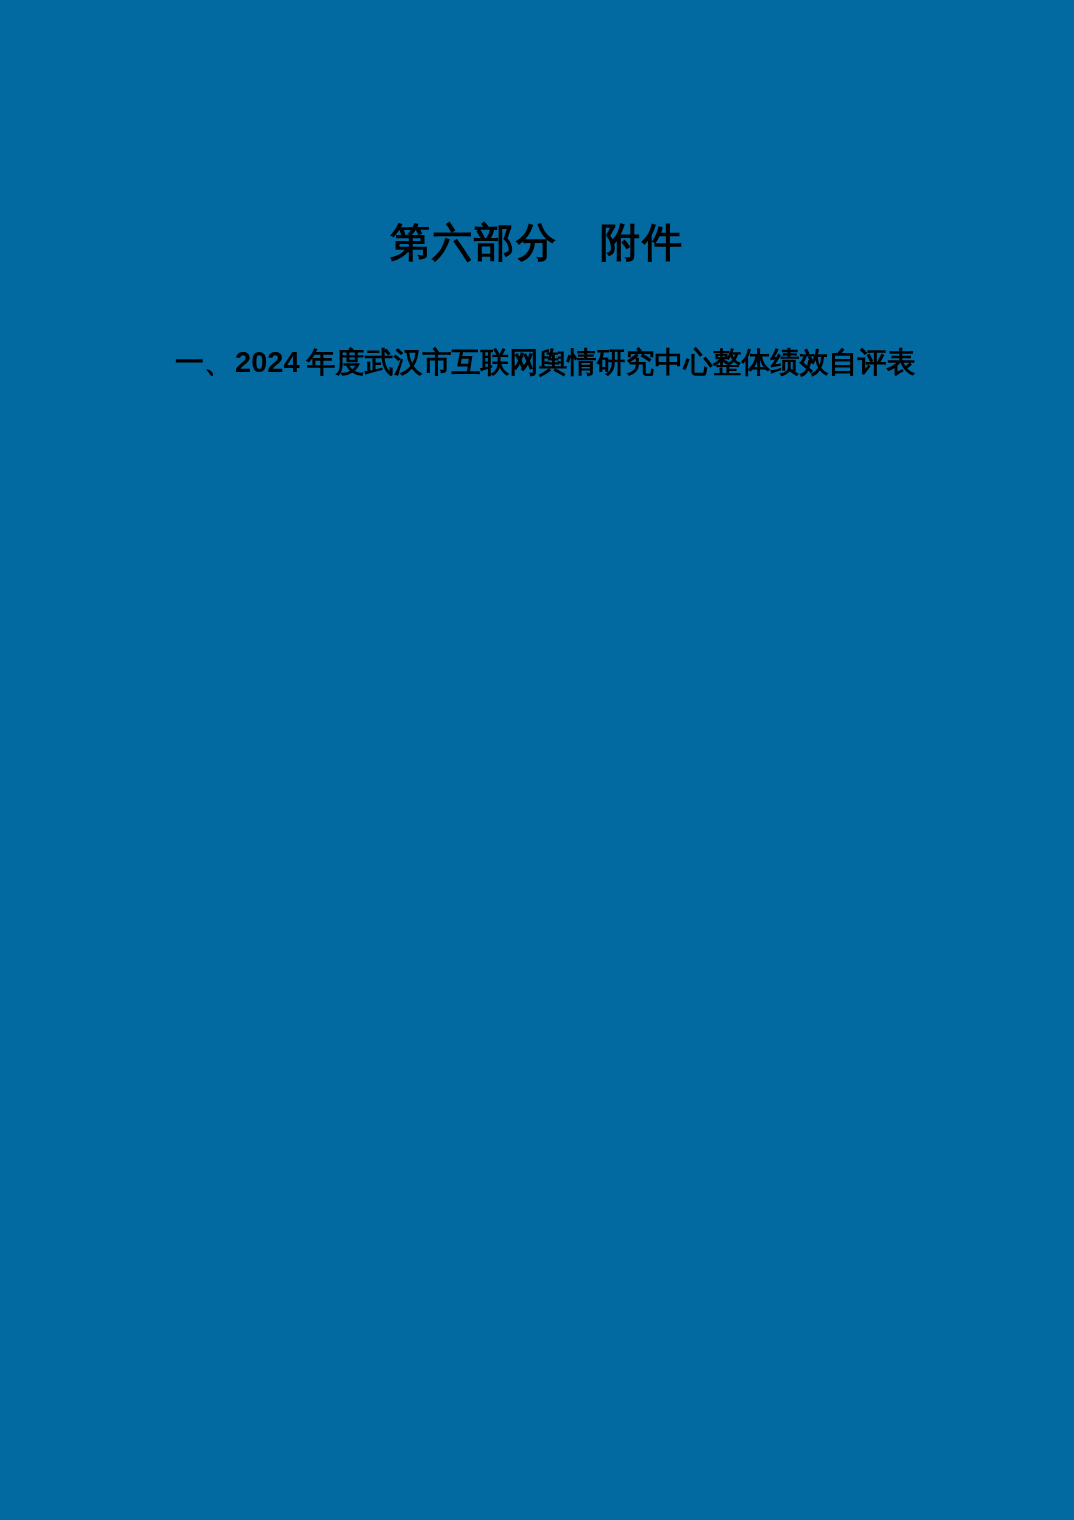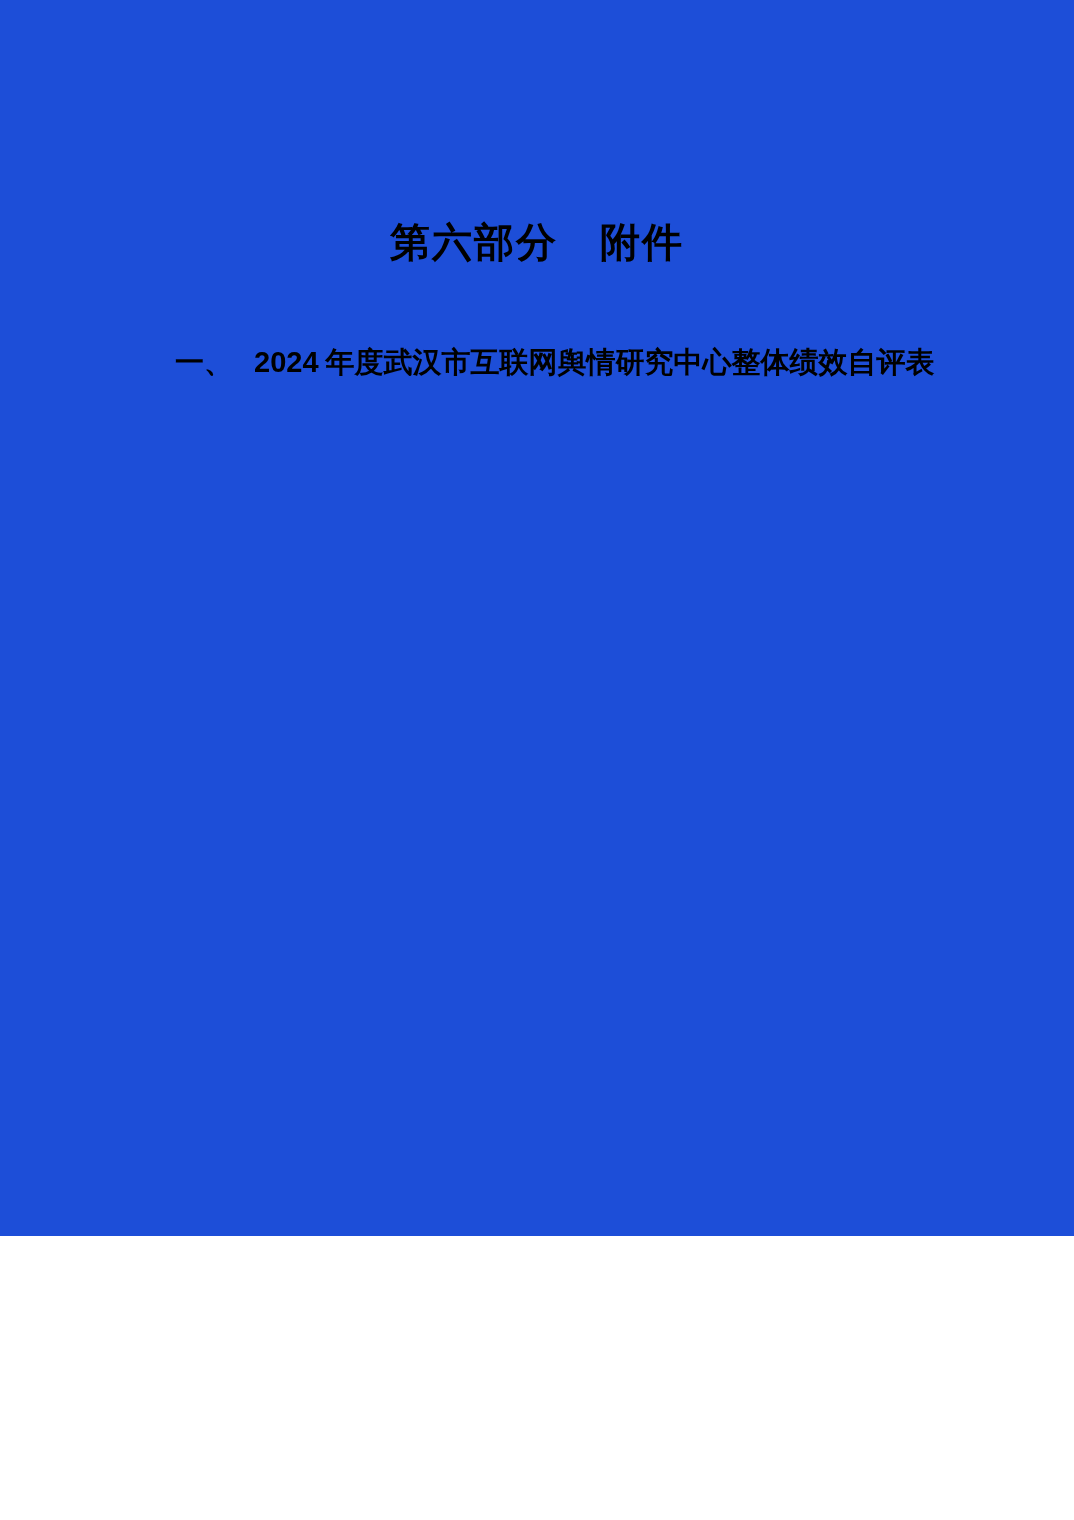--- a/index.html
+++ b/index.html
@@ -1,21 +1,21 @@
 <!DOCTYPE html>
 <html><head>
 <meta charset="utf-8">
 <style>
   * { margin: 0; padding: 0; box-sizing: border-box; }
   html, body { background: #ffffff; }
   .page {
     position: relative;
     width: 1074px;
-    height: 1236px;
-    background: #1d4ed8;
+    height: 1520px;
+    background: #0369a1;
     font-family: "Liberation Sans", "DejaVu Sans", sans-serif;
     color: #000000;
     overflow: hidden;
   }
   .doc-title {
     position: absolute;
     top: 218px;
     left: 0;
     width: 100%;
     text-align: center;
@@ -36,21 +36,20 @@
     font-size: 29px;
     line-height: 60px;
     font-weight: bold;
     color: #000000;
     white-space: nowrap;
   }
   .item-number {
     font-family: "Liberation Sans", "DejaVu Sans", sans-serif;
     margin-right: 7px;
     letter-spacing: 0px;
-    margin-left: 19px;
   }
   .item-marker { margin-right: 2px; }
 </style>
 </head>
 <body>
 
 <div class="page">
 
   <div class="doc-title">第六部分　附件</div>
 

